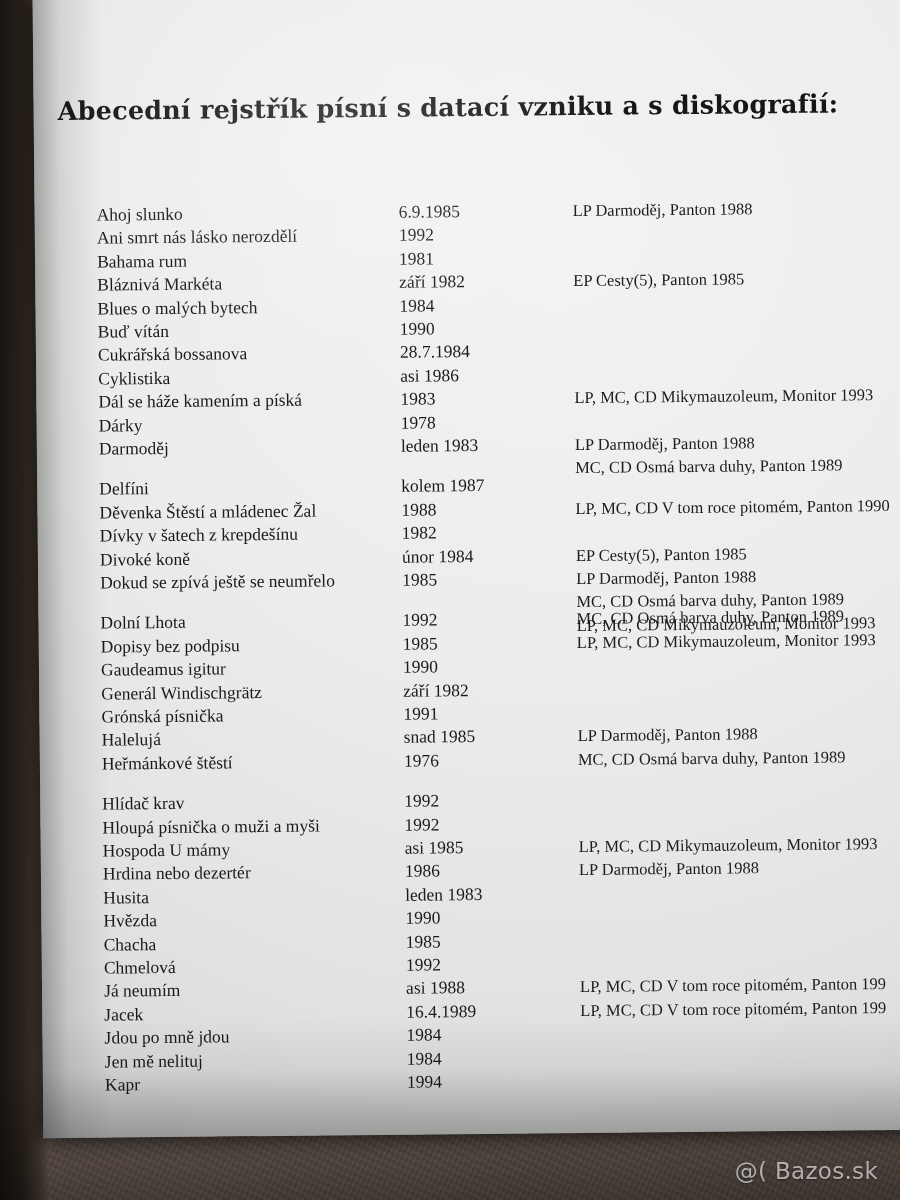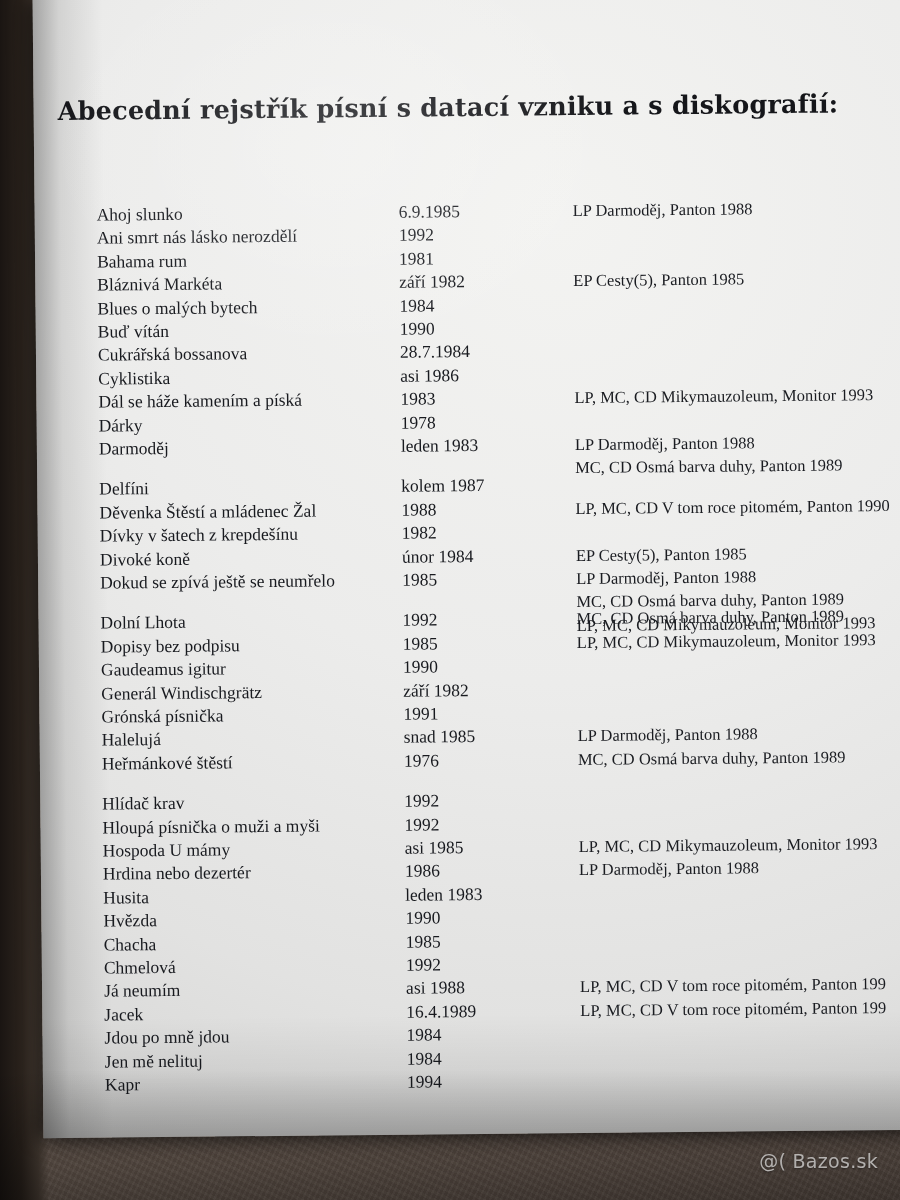--- a/index.html
+++ b/index.html
@@ -128,23 +128,23 @@
     left: 0;
     bottom: 0;
     width: 900px;
     height: 130px;
     background: linear-gradient(0deg, rgba(0,0,0,0.38) 0%, rgba(0,0,0,0.0) 100%);
     pointer-events: none;
   }
   #watermark {
     position: absolute;
     right: 22px;
-    bottom: 28px;
+    bottom: 16px;
     font-family: "DejaVu Sans", sans-serif;
-    font-size: 19px;
+    font-size: 23px;
     color: rgba(255,255,255,0.62);
     text-shadow: 0 1px 2px rgba(0,0,0,0.45);
     letter-spacing: 0.3px;
   }
 </style>
 </head>
 <body>
 
 <div id="photo">
   <div id="spine"></div>

